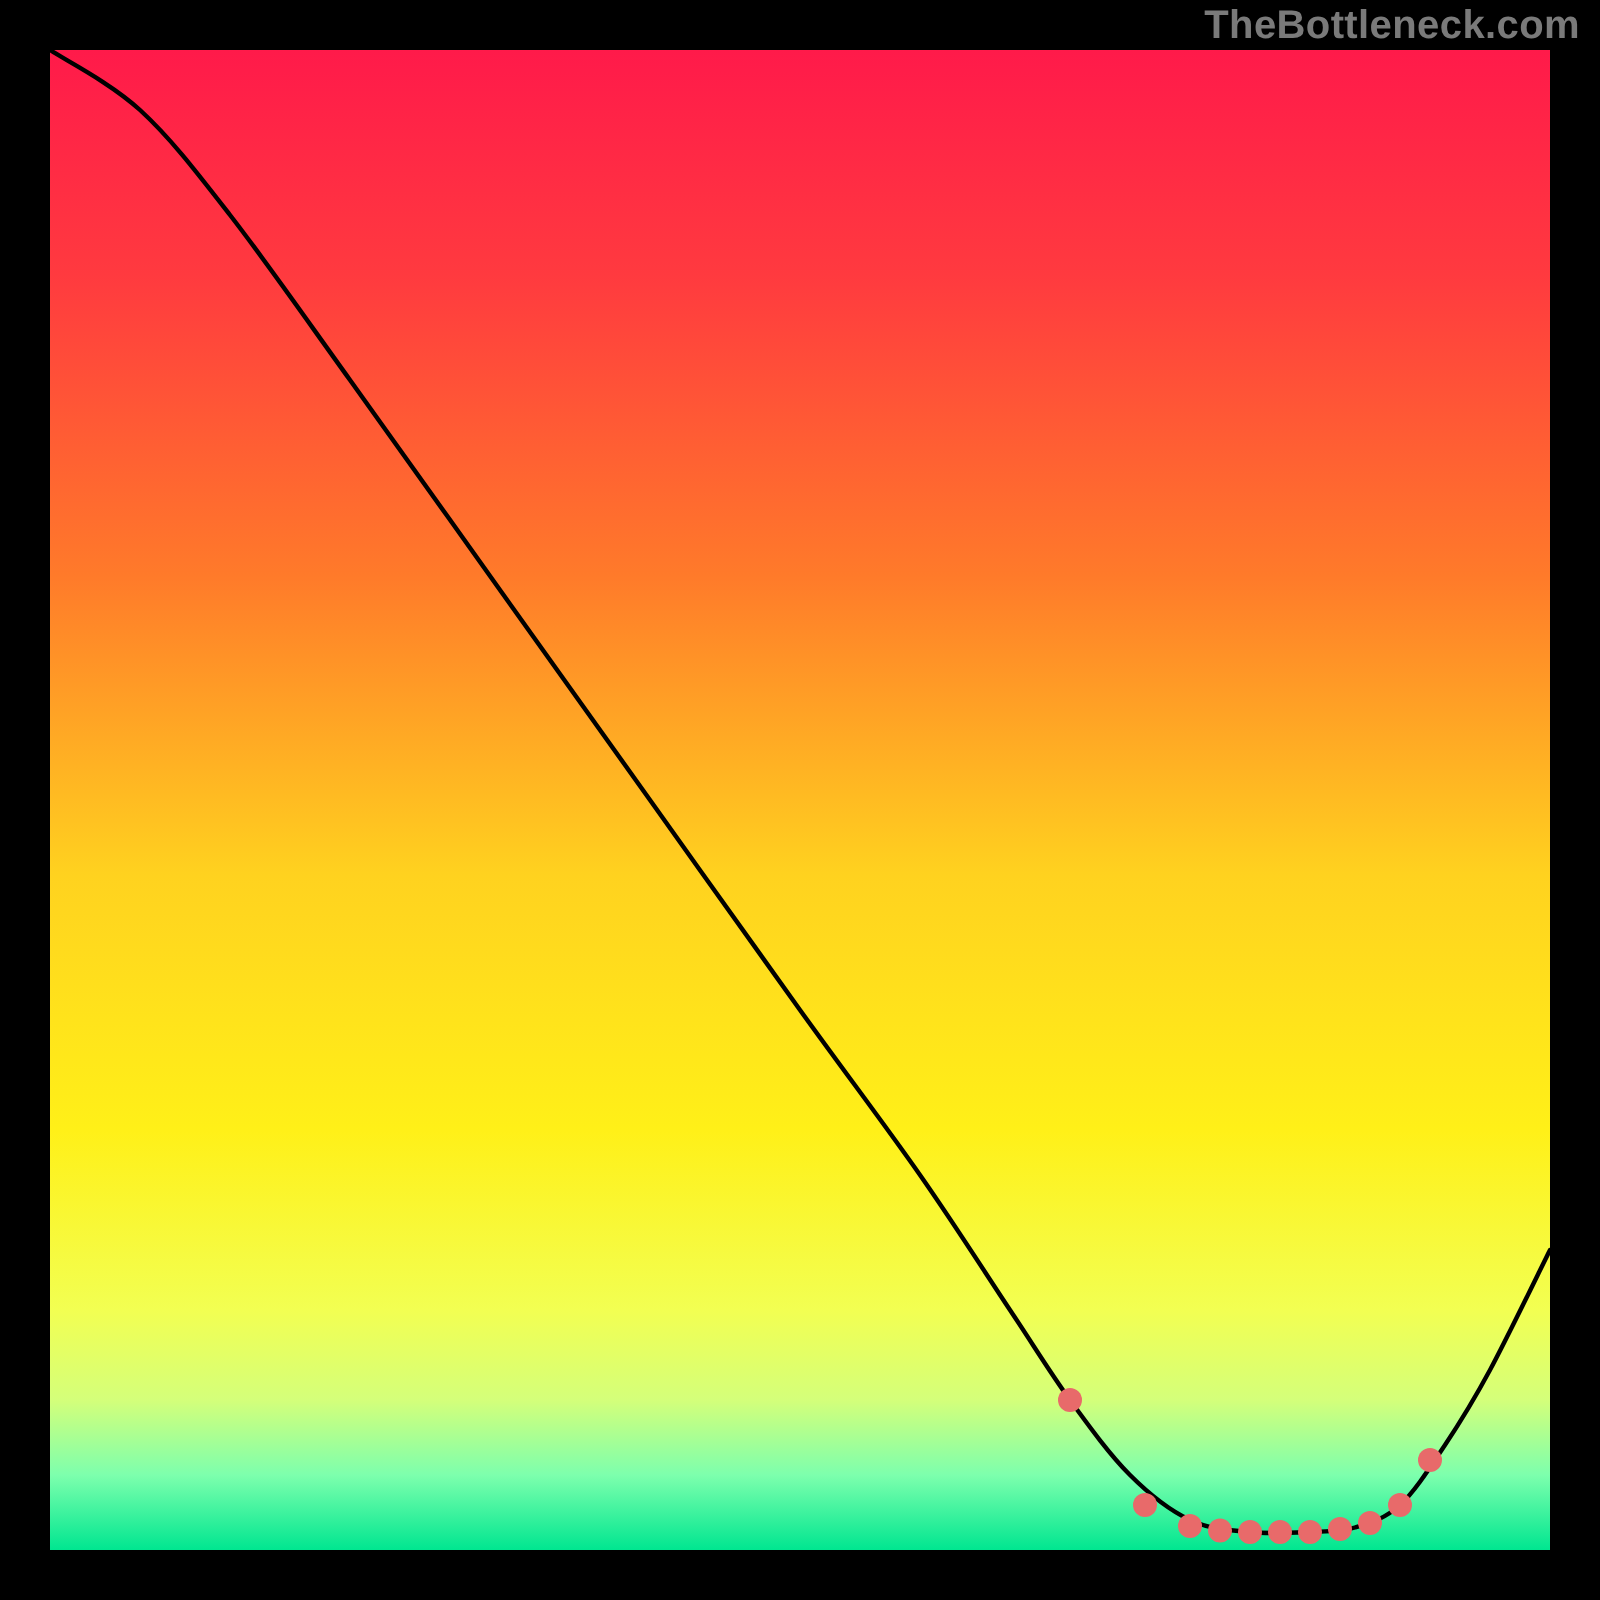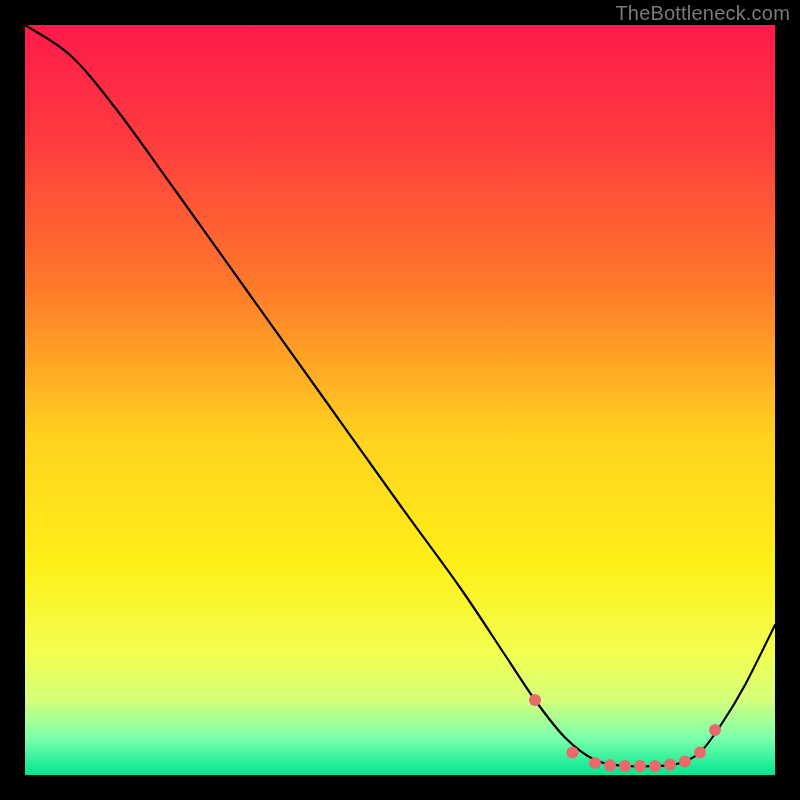--- a/index.html
+++ b/index.html
@@ -1,17 +1,17 @@
 <!DOCTYPE html>
 <html><head>
 <meta charset="utf-8">
 <style>
   html,body{margin:0;padding:0;background:#000;width:800px;height:800px;overflow:hidden;font-family:Arial,Helvetica,sans-serif}
   #wrap{position:relative;width:800px;height:800px}
-  #attribution{position:absolute;top:2px;right:10px;color:#7a7a7a;font-size:20px;font-weight:400;letter-spacing:0.2px}
+  #attribution{position:absolute;top:2px;right:10px;color:#7a7a7a;font-size:20px;font-weight:700;letter-spacing:0.2px}
   #plot{position:absolute;left:25px;top:25px;width:750px;height:750px}
 </style>
 </head>
 <body>
 <div id="wrap">
   <div id="attribution">TheBottleneck.com</div>
   <svg id="plot" viewBox="0 0 750 750">
       <defs>
         <linearGradient id="bg" x1="0" y1="0" x2="0" y2="1">
           <stop offset="0%" stop-color="#ff1a4a"></stop>

